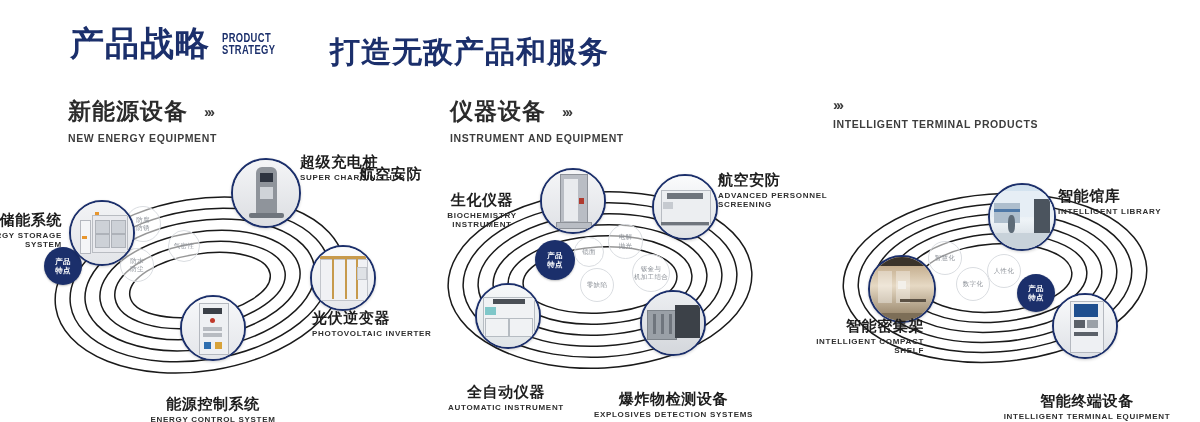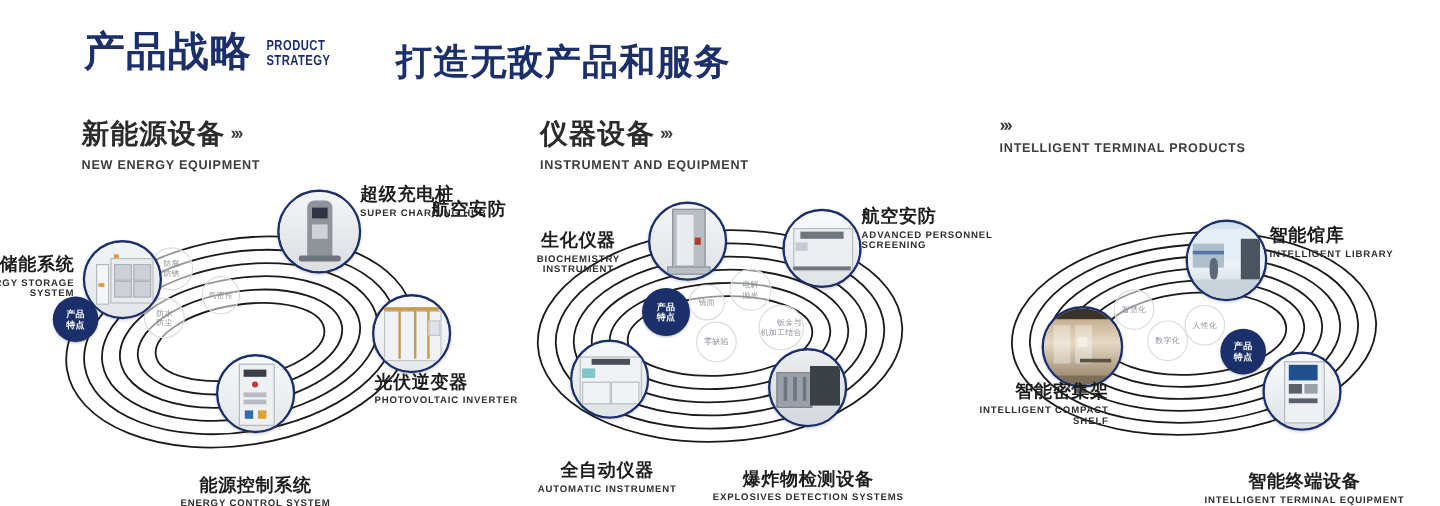--- a/index.html
+++ b/index.html
@@ -25,21 +25,21 @@
     padding-bottom:4px;white-space:pre-line;
   }
   .hdr-sub{
     position:absolute;left:330px;top:32px;
     font-size:30px;font-weight:bold;color:#1b2f6b;letter-spacing:1px;
     font-family:"DejaVu Sans","Liberation Sans",sans-serif;
   }
 
   
   .sect{position:absolute;}
-  .sect .row{display:flex;align-items:center;gap:4px;}
+  .sect .row{display:flex;align-items:center;gap:16px;}
   .sect .cn{
     font-size:23px;font-weight:bold;color:#2b2b2b;letter-spacing:1px;
     font-family:"DejaVu Sans","Liberation Sans",sans-serif;
   }
   .sect .arrows{color:#3a3a3a;font-size:15px;letter-spacing:-2px;font-weight:bold;}
   .sect .en{
     margin-top:5px;font-size:10.5px;font-weight:bold;color:#3d3d3d;letter-spacing:.6px;
   }
   #sect0{left:68px;top:96px;}
   #sect1{left:450px;top:96px;}
@@ -273,21 +273,21 @@
         <ellipse cx="200" cy="130" rx="77" ry="33" transform="rotate(-3 200 130)"></ellipse>
       </g>
     </svg>
 
     <div class="feat core" style="left:135px;top:90px;width:40px;height:40px;">产品
 特点</div>
     <div class="feat" style="left:174px;top:87px;width:28px;height:28px;text-align:right;">镜面</div>
     <div class="feat" style="left:208px;top:74px;width:33px;height:33px;">电解
 抛光</div>
     <div class="feat" style="left:180px;top:118px;width:32px;height:32px;">零缺陷</div>
-    <div class="feat" style="left:232px;top:104px;width:36px;height:36px;text-align:right;">钣金与
+    <div class="feat" style="left:232px;top:104px;width:36px;height:36px;">钣金与
 机加工结合</div>
 
     <div class="node" style="left:140px;top:18px;width:62px;height:62px;">
       <div class="ph scan">
         <div class="frame" style="left:18px;top:4px;width:26px;height:52px;"></div>
         <div class="in" style="left:22px;top:9px;width:14px;height:42px;"></div>
         <div class="red" style="left:37px;top:28px;width:5px;height:6px;"></div>
         <div class="frame" style="left:14px;top:52px;width:34px;height:5px;"></div>
       </div>
     </div>

